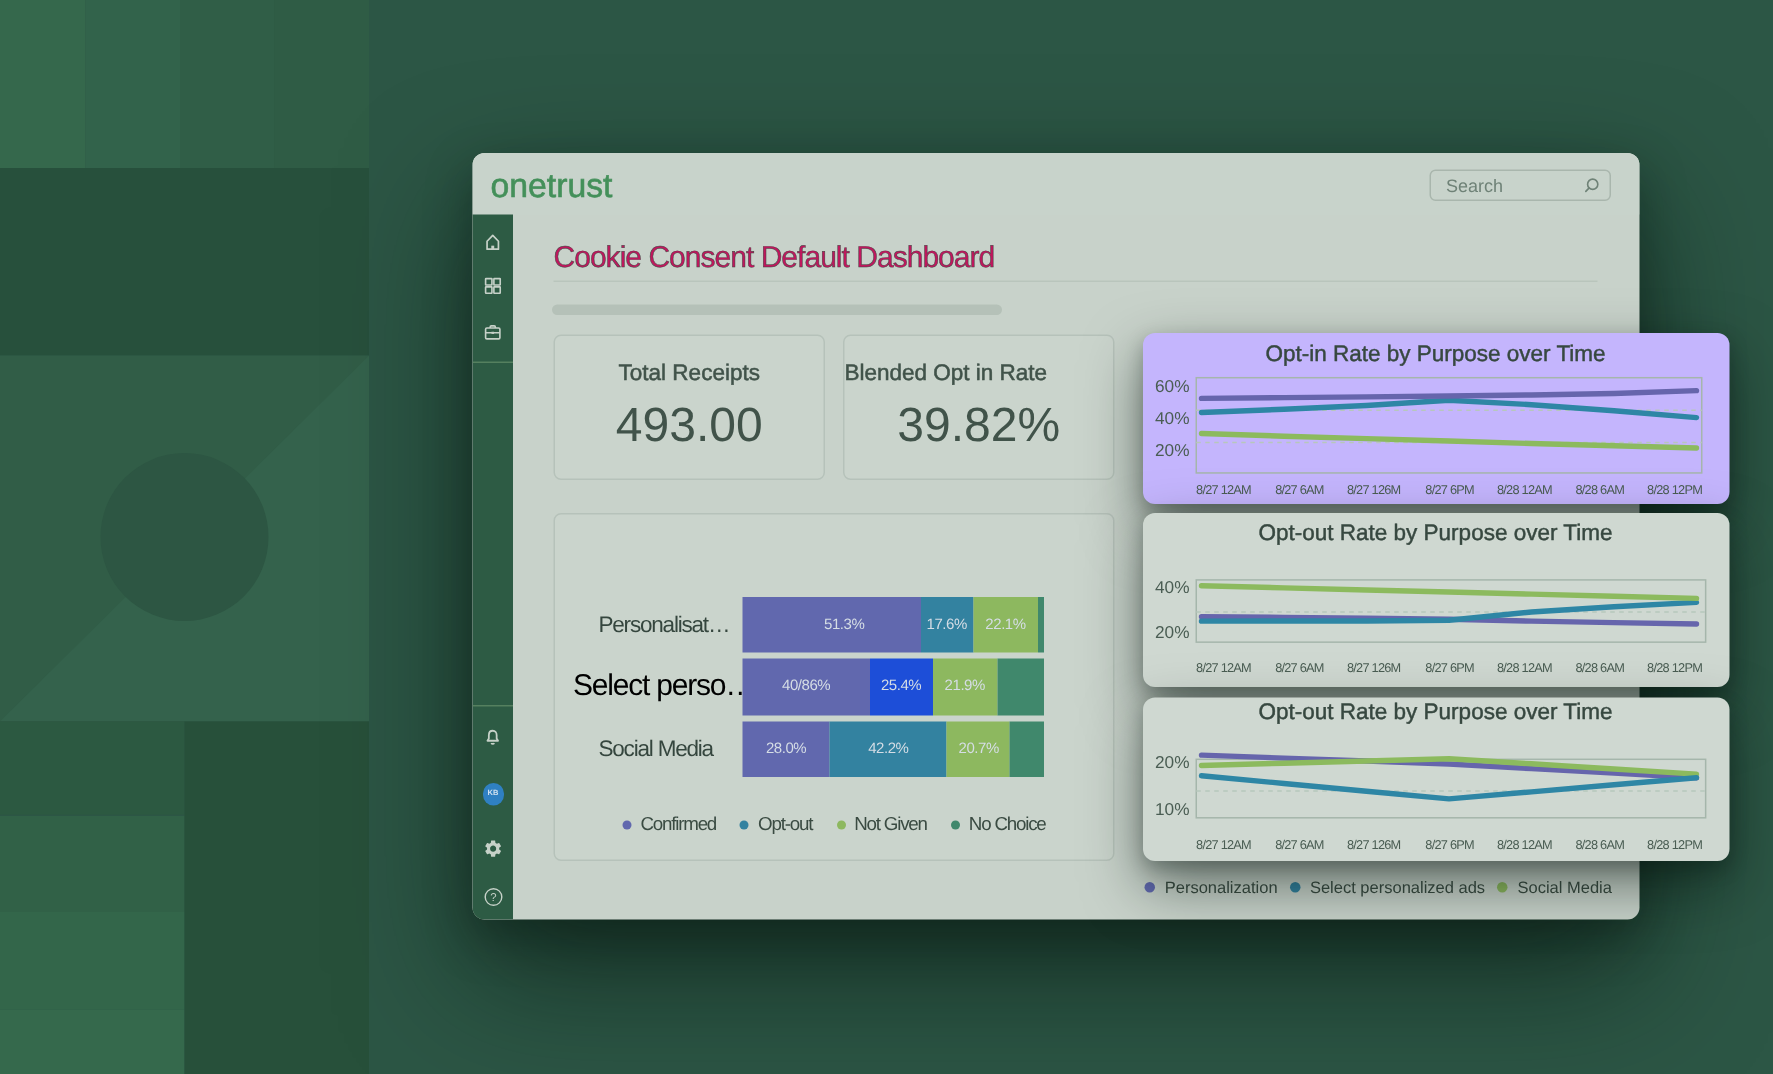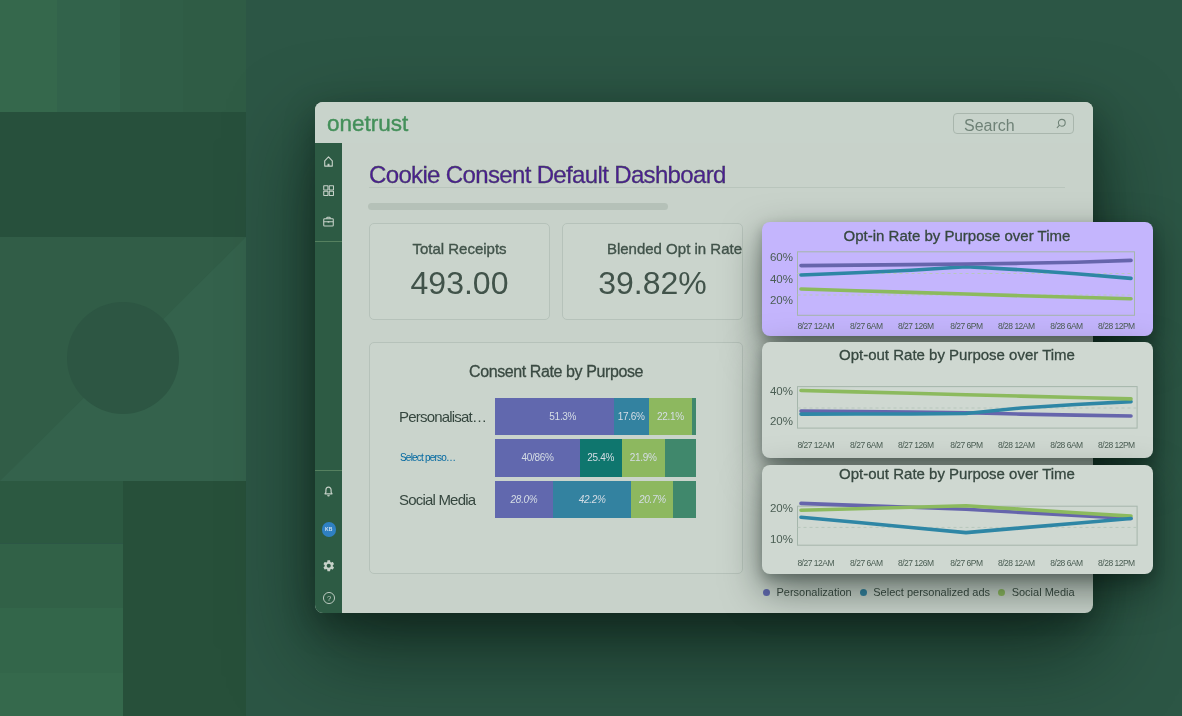--- a/index.html
+++ b/index.html
@@ -27,21 +27,21 @@
 <div class="abs" style="left:0;top:673px;width:123px;height:43px;background:#35694c"></div>
 <div class="abs" style="left:123px;top:481px;width:123px;height:235px;background:#27503a"></div>
 
 <div class="abs" id="win" style="left:315px;top:102px;width:778px;height:511px;border-radius:8px;background:#c8d2ca;box-shadow:0 36px 85px rgba(5,20,14,0.60),0 12px 30px rgba(5,20,14,0.35);">
   <div class="abs" style="left:0;top:0;right:0;bottom:0;border-radius:8px;overflow:hidden;">
 
     <div class="abs" style="left:0;top:0;right:0;height:41px;background:#c8d3cb;"></div>
     <div class="abs" style="left:12px;top:8.5px;font-size:22.5px;font-weight:400;color:#44905a;-webkit-text-stroke:0.4px #44905a;">onetrust</div>
 
     <div class="abs" style="left:638px;top:10.5px;width:119px;height:19px;border:1px solid #a9b6ad;border-radius:4px;">
-      <div class="abs" style="left:10px;top:3px;font-size:16px;color:#6f8277;">Search</div>
+      <div class="abs" style="left:10px;top:3px;font-size:12px;color:#6f8277;">Search</div>
       <svg class="abs" style="right:6px;top:4px;" width="12" height="12" viewBox="0 0 12 12">
         <circle cx="6.8" cy="4.8" r="3.4" fill="none" stroke="#6f8277" stroke-width="1.1"></circle>
         <line x1="4.3" y1="7.4" x2="2.2" y2="9.6" stroke="#6f8277" stroke-width="1.1" stroke-linecap="round"></line>
       </svg>
     </div>
 
     <div class="abs" style="left:0;top:41px;width:27px;bottom:0;background:#2d5b44;"></div>
     <svg class="abs" style="left:7px;top:53px;" width="13" height="13" viewBox="0 0 24 24" fill="none" stroke="#c6d1c8" stroke-width="2.1" stroke-linejoin="round">
       <path d="M5 10.8 L12 3.6 L19 10.8 V20.5 H5 Z"></path>
       <rect x="10.2" y="16.2" width="3.6" height="4.3" fill="#c6d1c8" stroke="none"></rect>
@@ -66,58 +66,63 @@
     </svg>
     <div class="abs" style="left:6.5px;top:420px;width:14.5px;height:14.5px;border-radius:50%;background:#2f80c2;color:#cfe0ef;font-size:5px;font-weight:700;text-align:center;line-height:14.5px;letter-spacing:0.2px;">KB</div>
     <svg class="abs" style="left:7px;top:457px;" width="13.5" height="13.5" viewBox="0 0 24 24" fill="#c6d1c8">
       <path d="M19.14 12.94c.04-.3.06-.61.06-.94 0-.32-.02-.64-.07-.94l2.03-1.58c.18-.14.23-.41.12-.61l-1.92-3.32c-.12-.22-.37-.29-.59-.22l-2.39.96c-.5-.38-1.03-.7-1.62-.94l-.36-2.54c-.04-.24-.24-.41-.48-.41h-3.84c-.24 0-.43.17-.47.41l-.36 2.54c-.59.24-1.13.57-1.62.94l-2.39-.96c-.22-.08-.47 0-.59.22L2.74 8.87c-.12.21-.08.47.12.61l2.03 1.58c-.05.3-.09.63-.09.94s.02.64.07.94l-2.03 1.58c-.18.14-.23.41-.12.61l1.92 3.32c.12.22.37.29.59.22l2.39-.96c.5.38 1.03.7 1.62.94l.36 2.54c.05.24.24.41.48.41h3.84c.24 0 .44-.17.47-.41l.36-2.54c.59-.24 1.13-.56 1.62-.94l2.39.96c.22.08.47 0 .59-.22l1.92-3.32c.12-.22.07-.47-.12-.61l-2.01-1.58zM12 15.6c-1.98 0-3.6-1.62-3.6-3.6s1.62-3.6 3.6-3.6 3.6 1.62 3.6 3.6-1.62 3.6-3.6 3.6z"></path>
     </svg>
     <svg class="abs" style="left:7px;top:489px;" width="14" height="14" viewBox="0 0 24 24" fill="none">
       <circle cx="12" cy="12" r="9.5" stroke="#c6d1c8" stroke-width="1.6"></circle>
       <text x="12" y="16.5" font-size="13" fill="#c6d1c8" text-anchor="middle" font-family="Liberation Sans">?</text>
     </svg>
 
-    <div class="abs" style="left:54px;top:59px;font-size:24px;color:#4c1d95;letter-spacing:-0.65px;-webkit-text-stroke:0.3px #36463f;">Cookie Consent Default Dashboard</div>
+    <div class="abs" style="left:54px;top:59px;font-size:20px;color:#be185d;letter-spacing:-0.65px;-webkit-text-stroke:0.3px #36463f;">Cookie Consent Default Dashboard</div>
     <div class="abs" style="left:54px;top:85px;right:28px;height:1px;background:#b9c5bc;"></div>
     <div class="abs" style="left:53px;top:101px;width:300px;height:7px;border-radius:3.5px;background:#b5c1b8;"></div>
 
     <div class="abs" style="left:54px;top:121px;width:179px;height:95px;border:1px solid #b6c2ba;border-radius:5px;background:#cad4cc;">
       <div style="text-align:center;margin-top:15.5px;font-size:15px;color:#41534a;-webkit-text-stroke:0.35px #41534a;">Total Receipts</div>
       <div style="text-align:center;margin-top:8px;font-size:32px;color:#41534a;">493.00</div>
     </div>
     <div class="abs" style="left:247px;top:121px;width:179px;height:95px;border:1px solid #b6c2ba;border-radius:5px;background:#cad4cc;">
-      <div style="text-align:right;margin-top:15.5px;font-size:15px;color:#41534a;-webkit-text-stroke:0.35px #41534a;">Blended Opt in Rate</div>
+      <div style="text-align:left;margin-top:15.5px;font-size:15px;color:#41534a;-webkit-text-stroke:0.35px #41534a;">Blended Opt in Rate</div>
       <div style="text-align:center;margin-top:8px;font-size:32px;color:#41534a;">39.82%</div>
     </div>
 
     <div class="abs" style="left:54px;top:240px;width:372px;height:230px;border:1px solid #b6c2ba;border-radius:5px;background:#cad4cc;">
-      <div style="text-align:center;margin-top:20px;font-size:16px;letter-spacing:-0.4px;color:#3a4a42;-webkit-text-stroke:0.3px #3a4a42;">Consent Rate by Purpose</div>
 
       <div class="abs" style="left:29px;top:54.5px;width:95px;height:37.4px;line-height:37.4px;font-size:15px;letter-spacing:-0.8px;color:#35463e;white-space:nowrap;">Personalisat…</div>
       <div class="abs" style="left:125px;top:54.5px;width:201px;height:37.4px;display:flex;">
         <div style="width:101.6px;background:#6168ae;color:#d5dde5;font-size:10px;letter-spacing:-0.3px;line-height:37.4px;text-align:center;padding-left:17px;">51.3%</div>
         <div style="width:35px;background:#3382a0;color:#d5dde5;font-size:10px;letter-spacing:-0.3px;line-height:37.4px;text-align:center;">17.6%</div>
         <div style="width:43.5px;background:#8db85f;color:#d5dde5;font-size:10px;letter-spacing:-0.3px;line-height:37.4px;text-align:center;">22.1%</div>
         <div style="flex:1;background:#40886c;"></div>
       </div>
-      <div class="abs" style="left:30px;top:96.3px;width:95px;height:37.4px;line-height:37.4px;font-size:10px;letter-spacing:-0.8px;color:#0369a1;white-space:nowrap;">Select perso…</div>
+      <div class="abs" style="left:12px;top:96.3px;width:95px;height:37.4px;line-height:37.4px;font-size:20px;letter-spacing:-0.8px;color:#000000;white-space:nowrap;">Select perso…</div>
       <div class="abs" style="left:125px;top:96.3px;width:201px;height:37.4px;display:flex;">
         <div style="width:84.9px;background:#6168ae;color:#d5dde5;font-size:10px;letter-spacing:-0.3px;line-height:37.4px;text-align:center;">40/86%</div>
-        <div style="width:41.7px;background:#0f766e;color:#d5dde5;font-size:10px;letter-spacing:-0.3px;line-height:37.4px;text-align:center;">25.4%</div>
+        <div style="width:41.7px;background:#1d4ed8;color:#d5dde5;font-size:10px;letter-spacing:-0.3px;line-height:37.4px;text-align:center;">25.4%</div>
         <div style="width:43.2px;background:#8db85f;color:#d5dde5;font-size:10px;letter-spacing:-0.3px;line-height:37.4px;text-align:center;">21.9%</div>
         <div style="flex:1;background:#40886c;"></div>
       </div>
       <div class="abs" style="left:29px;top:138.1px;width:95px;height:37.4px;line-height:37.4px;font-size:15px;letter-spacing:-0.8px;color:#35463e;white-space:nowrap;">Social Media</div>
-      <div class="abs" style="left:125px;top:138.1px;width:201px;height:37.4px;display:flex;font-style:italic;">
+      <div class="abs" style="left:125px;top:138.1px;width:201px;height:37.4px;display:flex;">
         <div style="width:58.1px;background:#6168ae;color:#d5dde5;font-size:10px;letter-spacing:-0.3px;line-height:37.4px;text-align:center;">28.0%</div>
         <div style="width:78.3px;background:#3382a0;color:#d5dde5;font-size:10px;letter-spacing:-0.3px;line-height:37.4px;text-align:center;">42.2%</div>
         <div style="width:42.1px;background:#8db85f;color:#d5dde5;font-size:10px;letter-spacing:-0.3px;line-height:37.4px;text-align:center;">20.7%</div>
         <div style="flex:1;background:#40886c;"></div>
       </div>
 
+      <div class="abs" style="left:0;right:0;top:199px;display:flex;justify-content:center;gap:16px;font-size:12.5px;letter-spacing:-0.8px;color:#3a4b42;align-items:center;">
+        <span><span style="display:inline-block;width:6px;height:6px;border-radius:50%;background:#6168ae;margin-right:6px;"></span>Confirmed</span>
+        <span><span style="display:inline-block;width:6px;height:6px;border-radius:50%;background:#3382a0;margin-right:6px;"></span>Opt-out</span>
+        <span><span style="display:inline-block;width:6px;height:6px;border-radius:50%;background:#8db85f;margin-right:6px;"></span>Not Given</span>
+        <span><span style="display:inline-block;width:6px;height:6px;border-radius:50%;background:#40886c;margin-right:6px;"></span>No Choice</span>
+      </div>
     </div>
 
     <div class="abs" style="left:448px;top:484px;font-size:11px;color:#3a4b42;">
       <span style="display:inline-block;width:7px;height:7px;border-radius:50%;background:#6168ae;margin-right:6.5px;"></span>Personalization
       <span style="display:inline-block;width:7px;height:7px;border-radius:50%;background:#3382a0;margin-left:5px;margin-right:6.5px;"></span>Select personalized ads
       <span style="display:inline-block;width:7px;height:7px;border-radius:50%;background:#8db85f;margin-left:5px;margin-right:6.5px;"></span>Social Media
     </div>
   </div>
 </div>
 

